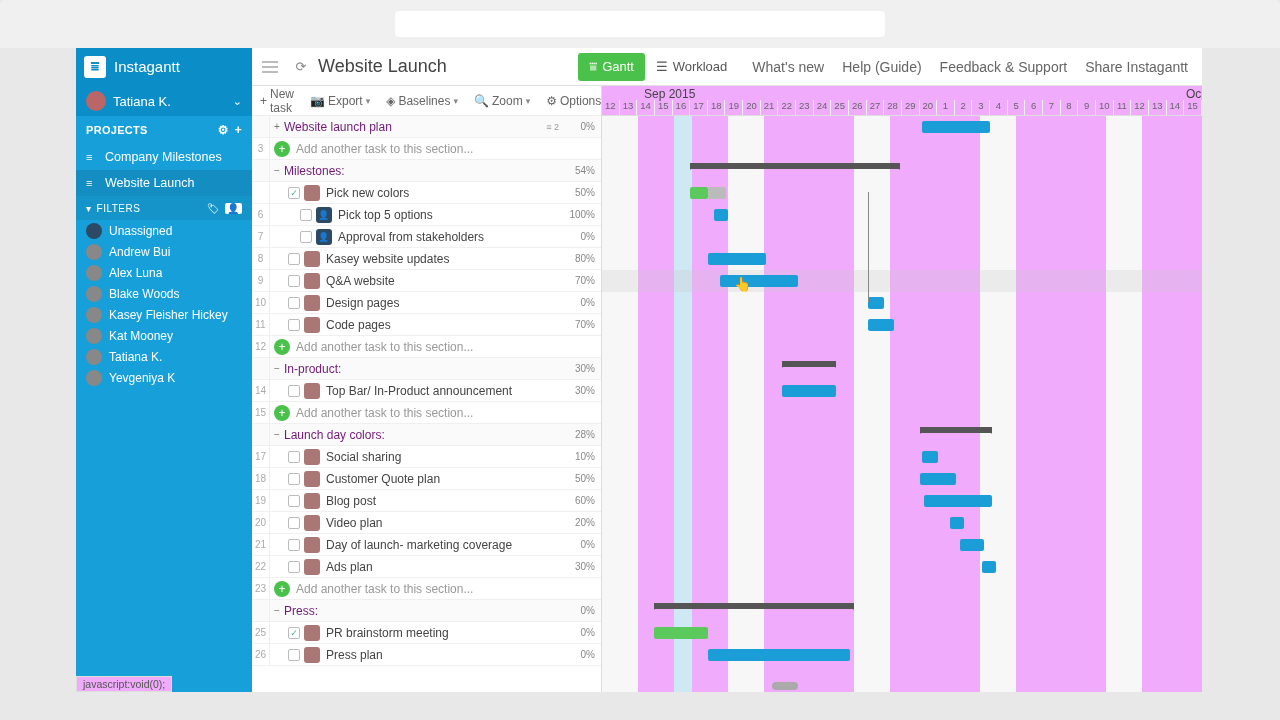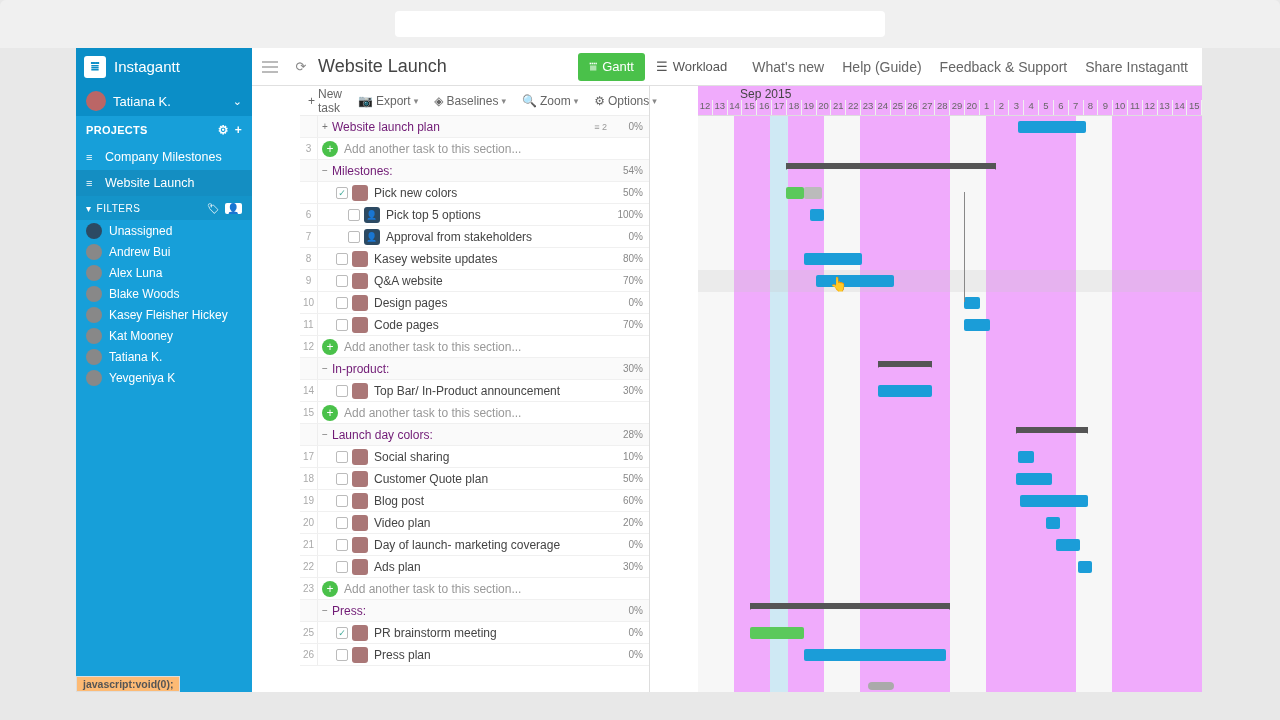--- a/index.html
+++ b/index.html
@@ -13,21 +13,21 @@
 .menu-btn { width: 36px; display: flex; align-items: center; justify-content: center; color: #888; cursor: pointer; }
 .hamburger { width: 16px; height: 2px; background: #bbb; position: relative; }
 .hamburger::before, .hamburger::after { content:''; position:absolute; left:0; width:16px; height:2px; background:#bbb; }
 .hamburger::before { top:-5px; } .hamburger::after { top:5px; }
 .refresh-icon { width: 26px; display:flex; justify-content:center; color:#888; font-size:13px; cursor:pointer; }
 .project-title { font-size: 18px; color: #444; flex: 1; padding-left: 4px; }
 .btn { height: 28px; padding: 0 11px; display: inline-flex; align-items: center; gap: 5px; border-radius: 3px; font-size: 13px; cursor: pointer; color: #555; }
 .btn-green { background: #4ac14a; color: #fff; }
 .top-links { display: flex; gap: 18px; padding: 0 14px; }
 .top-links span { font-size: 14px; color: #666; cursor: pointer; }
-.body-row { flex: 1; display: flex; overflow: hidden; gap: 48px; }
+.body-row { flex: 1; display: flex; overflow: hidden; }
 .sidebar { width: 176px; background: #179fd9; color: #fff; display: flex; flex-direction: column; font-size: 13px; }
 .user-row { height: 30px; display: flex; align-items: center; gap: 7px; padding: 0 10px; background: #0b8ec7; }
 .avatar { width: 20px; height: 20px; border-radius: 50%; background: #b66; flex-shrink: 0; }
 .chev { margin-left: auto; font-size: 11px; }
 .side-section-head { height: 28px; display: flex; align-items: center; padding: 0 10px; font-size: 11px; font-weight: bold; letter-spacing: .3px; }
 .side-head-icons { margin-left: auto; display: flex; gap: 6px; font-size: 12px; }
 .side-item { height: 26px; display: flex; align-items: center; gap: 7px; padding: 0 10px; cursor: pointer; font-size: 12.5px; }
 .side-item.active { background: #148ec2; }
 .list-ico { width: 12px; display: inline-block; font-size: 11px; }
 .filters-head { height: 24px; background: #1494c9; display: flex; align-items: center; padding: 0 10px; font-size: 10px; letter-spacing: .5px; gap:5px; }
@@ -63,21 +63,21 @@
 .bar.green { background: #5bc95b; }
 .bar.grey { background: #bbb; }
 .summary-bracket { position: absolute; height: 6px; background: #555; }
 .summary-bracket::before, .summary-bracket::after { content:''; position:absolute; top:0; width:0; height:0; border-top:7px solid #555; }
 .summary-bracket::before { left:0; border-right:6px solid transparent; }
 .summary-bracket::after { right:0; border-left:6px solid transparent; }
 .hl-row { position:absolute; left:0; right:0; height:22px; background:rgba(200,200,200,.25); }
 .cursor-ico { position:absolute; font-size:14px; color:#222; pointer-events:none; }
 .dep-line { position:absolute; background:#888; }
 .scroll-thumb { position:absolute; bottom:2px; height:8px; background:#aaa; border-radius:4px; }
-.statusbar { position:absolute; left:76px; bottom:28px; height:16px; font-size:10.5px; color:#555; background:#fdba74; padding:1px 6px; border:1px solid #ddd;font-weight:bold; }
+.statusbar { position:absolute; left:76px; bottom:28px; height:16px; font-size:10.5px; color:#555; background:#f0abfc; padding:1px 6px; border:1px solid #ddd; }
 </style>
 </head>
 <body>
 
 <div class="browser-chrome">
   <div class="addr-bar"></div>
 </div>
 
 <div class="app">
   <div class="topbar">

